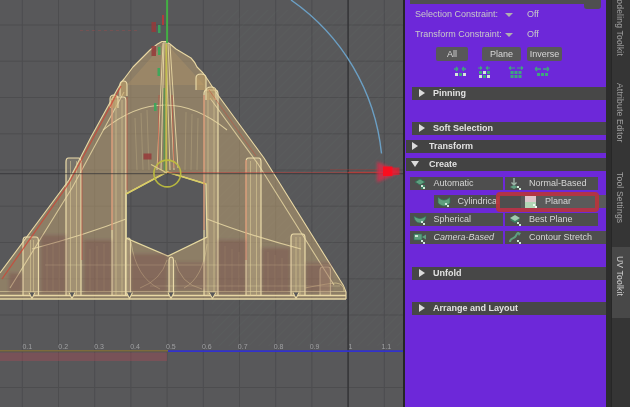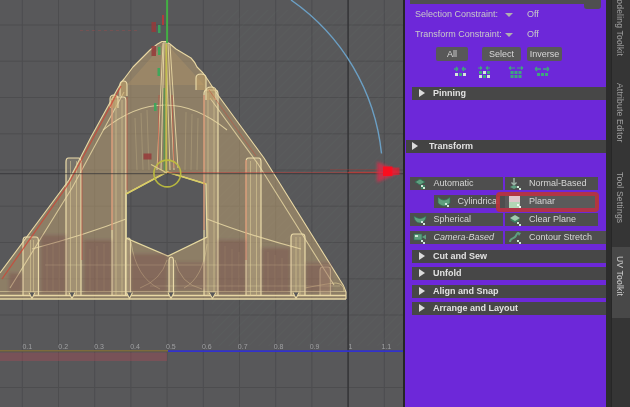--- a/index.html
+++ b/index.html
@@ -254,21 +254,21 @@
 
   <div class="abs" style="left:5px;top:0;width:191px;height:4px;background:#4f4f4f;"></div>
   <div class="abs" style="left:179px;top:0;width:17px;height:9px;background:#4f4f4f;border-radius:0 0 3px 3px;"></div>
   <div class="lbl" style="left:10px;top:9px;">Selection Constraint:</div>
   <div class="dd" style="left:100px;top:13px;"></div>
   <div class="lbl" style="left:122px;top:9px;">Off</div>
   <div class="lbl" style="left:10px;top:29px;">Transform Constraint:</div>
   <div class="dd" style="left:100px;top:33px;"></div>
   <div class="lbl" style="left:122px;top:29px;">Off</div>
   <div class="btn" style="left:31px;top:47px;width:32px;">All</div>
-  <div class="btn" style="left:77px;top:47px;width:39px;">Select</div>
+  <div class="btn" style="left:77px;top:47px;width:39px;">Plane</div>
   <div class="btn" style="left:122px;top:47px;width:35px;">Inverse</div>
   <div class="abs" id="iconrow">
     <svg style="position:absolute;left:48px;top:66px;" width="15" height="13" viewBox="0 0 15 13">
       <path d="M1 3h4M5 3l-2-2M5 3l-2 2M13 3H9M9 3l2-2M9 3l2 2" stroke="#3fa57f" stroke-width="1.3" fill="none"></path>
       <rect x="2" y="7" width="3" height="3" fill="#d5e6dc"></rect>
         <rect x="6" y="7" width="3" height="3" fill="#3fa57f"></rect>
         <rect x="10" y="7" width="3" height="3" fill="#d5e6dc"></rect>
     </svg>
     <svg style="position:absolute;left:72px;top:66px;" width="15" height="13" viewBox="0 0 15 13">
       <path d="M1 2h4M5 2l-2-1.5M5 2l-2 1.5M13 2H9M9 2l2-1.5M9 2l2 1.5" stroke="#3fa57f" stroke-width="1.2" fill="none"></path>
@@ -292,23 +292,31 @@
       <path d="M7 3H1M1 3l2-2M1 3l2 2M9 3h6M15 3l-2-2M15 3l-2 2" stroke="#3fa57f" stroke-width="1.3" fill="none"></path>
       <rect x="3" y="7" width="3" height="3" fill="#3fa57f"></rect>
         <rect x="7" y="7" width="3" height="3" fill="#3fa57f"></rect>
         <rect x="11" y="7" width="3" height="3" fill="#3fa57f"></rect>
     </svg>
   </div>
   <div class="hdr" style="top:87px;">
       <i class="tri" style="left:7px;top:2px;"></i>
       <span style="position:absolute;left:21px;">Pinning</span>
     </div>
+  <div class="hdr" style="top:122px;">
+      <i class="tri" style="left:7px;top:2px;"></i>
+      <span style="position:absolute;left:21px;">Soft Selection</span>
+    </div>
   <div class="hdr2" style="top:140px;">
       <i class="tri" style="left:6px;top:2px;"></i>
       <span style="position:absolute;left:23px;">Transform</span>
+    </div>
+  <div class="hdr2" style="top:157.5px;">
+      <i class="trid" style="left:5px;top:3px;"></i>
+      <span style="position:absolute;left:23px;">Create</span>
     </div>
   <div class="abs" id="creategrid">
     <div class="gbtn" style="left:4.5px;top:176.5px;">
       <svg width="14" height="13" viewBox="0 0 14 13">
           <path d="M2 5l5-3 5 3-5 3z" fill="#5f9f7f" stroke="#2f6f53" stroke-width="0.8"></path>
           <rect x="8" y="8" width="2" height="2" fill="#cfe8d8"></rect>
           <rect x="10" y="10" width="2" height="2" fill="#cfe8d8"></rect>
           <rect x="10" y="8" width="2" height="2" fill="#3c7f61"></rect>
           <rect x="8" y="10" width="2" height="2" fill="#3c7f61"></rect>
         </svg>
@@ -324,21 +332,21 @@
       <span>Normal-Based</span>
       </div>
     <div class="gbtn" style="left:4.5px;top:194.5px;margin-left:24px;">
       <svg width="14" height="13" viewBox="0 0 14 13">
           <path d="M1 2c2 2 4 3 6 3s4-1 6-3v6c-2 2-4 3-6 3S3 10 1 8z" fill="#5f9f7f" stroke="#2f6f53" stroke-width="0.7"></path>
           <rect x="8" y="8" width="2" height="2" fill="#cfe8d8"></rect>
           <rect x="10" y="10" width="2" height="2" fill="#cfe8d8"></rect>
         </svg>
       <span>Cylindrical</span>
       </div>
-    <div class="gbtn" style="left:100px;top:194.5px;background:#5a5a5a;">
+    <div class="gbtn" style="left:116px;top:194.5px;background:#5a5a5a;">
       <svg width="14" height="14" viewBox="0 0 14 14">
           <rect x="1" y="1" width="11" height="6" fill="#dec6ca"></rect>
           <rect x="1" y="7" width="11" height="6" fill="#b2d6b6"></rect>
           <rect x="9" y="9" width="2" height="2" fill="#eef7ef"></rect>
           <rect x="11" y="11" width="2" height="2" fill="#eef7ef"></rect>
         </svg>
       <span>Planar</span>
       </div>
     <div class="gbtn" style="left:4.5px;top:212.5px;">
       <svg width="14" height="13" viewBox="0 0 14 13">
@@ -348,21 +356,21 @@
         </svg>
       <span>Spherical</span>
       </div>
     <div class="gbtn" style="left:100px;top:212.5px;">
       <svg width="14" height="13" viewBox="0 0 14 13">
           <path d="M2 7l5-3 5 3-5 3z" fill="#3c7f61"></path>
           <path d="M2 5l5-3 5 3-5 3z" fill="#9fc9ae"></path>
           <rect x="9" y="9" width="2" height="2" fill="#cfe8d8"></rect>
           <rect x="11" y="11" width="2" height="2" fill="#cfe8d8"></rect>
         </svg>
-      <span>Clear Plane</span>
+      <span>Best Plane</span>
       </div>
     <div class="gbtn" style="left:4.5px;top:230.5px;font-style:italic;">
       <svg width="14" height="13" viewBox="0 0 14 13">
           <rect x="1" y="3" width="8" height="6" fill="#5f9f7f" stroke="#2f6f53" stroke-width="0.7"></rect>
           <path d="M9 6l4-2.5v5z" fill="#5f9f7f"></path>
           <rect x="2" y="4" width="3" height="2" fill="#cfe8d8"></rect>
           <rect x="8" y="9" width="2" height="2" fill="#cfe8d8"></rect>
           <rect x="10" y="11" width="2" height="2" fill="#cfe8d8"></rect>
         </svg>
       <span>Camera-Based</span>
@@ -370,31 +378,23 @@
     <div class="gbtn" style="left:100px;top:230.5px;padding-left:26px;">
       <svg width="14" height="13" viewBox="0 0 14 13">
           <path d="M2 11c0-4 3-3 5-5s1-4 4-4" stroke="#5f9f7f" stroke-width="2" fill="none"></path>
           <path d="M9 1l4 1-2 3z" fill="#5f9f7f"></path>
           <rect x="9" y="9" width="2" height="2" fill="#cfe8d8"></rect>
           <rect x="11" y="11" width="2" height="2" fill="#cfe8d8"></rect>
         </svg>
       <span>Contour Stretch</span>
       </div>
   </div>
-  <div class="hdr" style="top:249.5px;">
-      <i class="tri" style="left:7px;top:2px;"></i>
-      <span style="position:absolute;left:21px;">Cut and Sew</span>
-    </div>
   <div class="hdr" style="top:267px;">
       <i class="tri" style="left:7px;top:2px;"></i>
       <span style="position:absolute;left:21px;">Unfold</span>
-    </div>
-  <div class="hdr" style="top:284.5px;">
-      <i class="tri" style="left:7px;top:2px;"></i>
-      <span style="position:absolute;left:21px;">Align and Snap</span>
     </div>
   <div class="hdr" style="top:302px;">
       <i class="tri" style="left:7px;top:2px;"></i>
       <span style="position:absolute;left:21px;">Arrange and Layout</span>
     </div>
 
   <div class="abs" style="left:91px;top:192px;width:103px;height:19.5px;border:4px solid rgba(183,53,60,0.92);border-radius:4px;box-sizing:border-box;"></div>
 </div>
 <div class="abs" id="gutter"></div>
 <div class="abs" id="strip">

